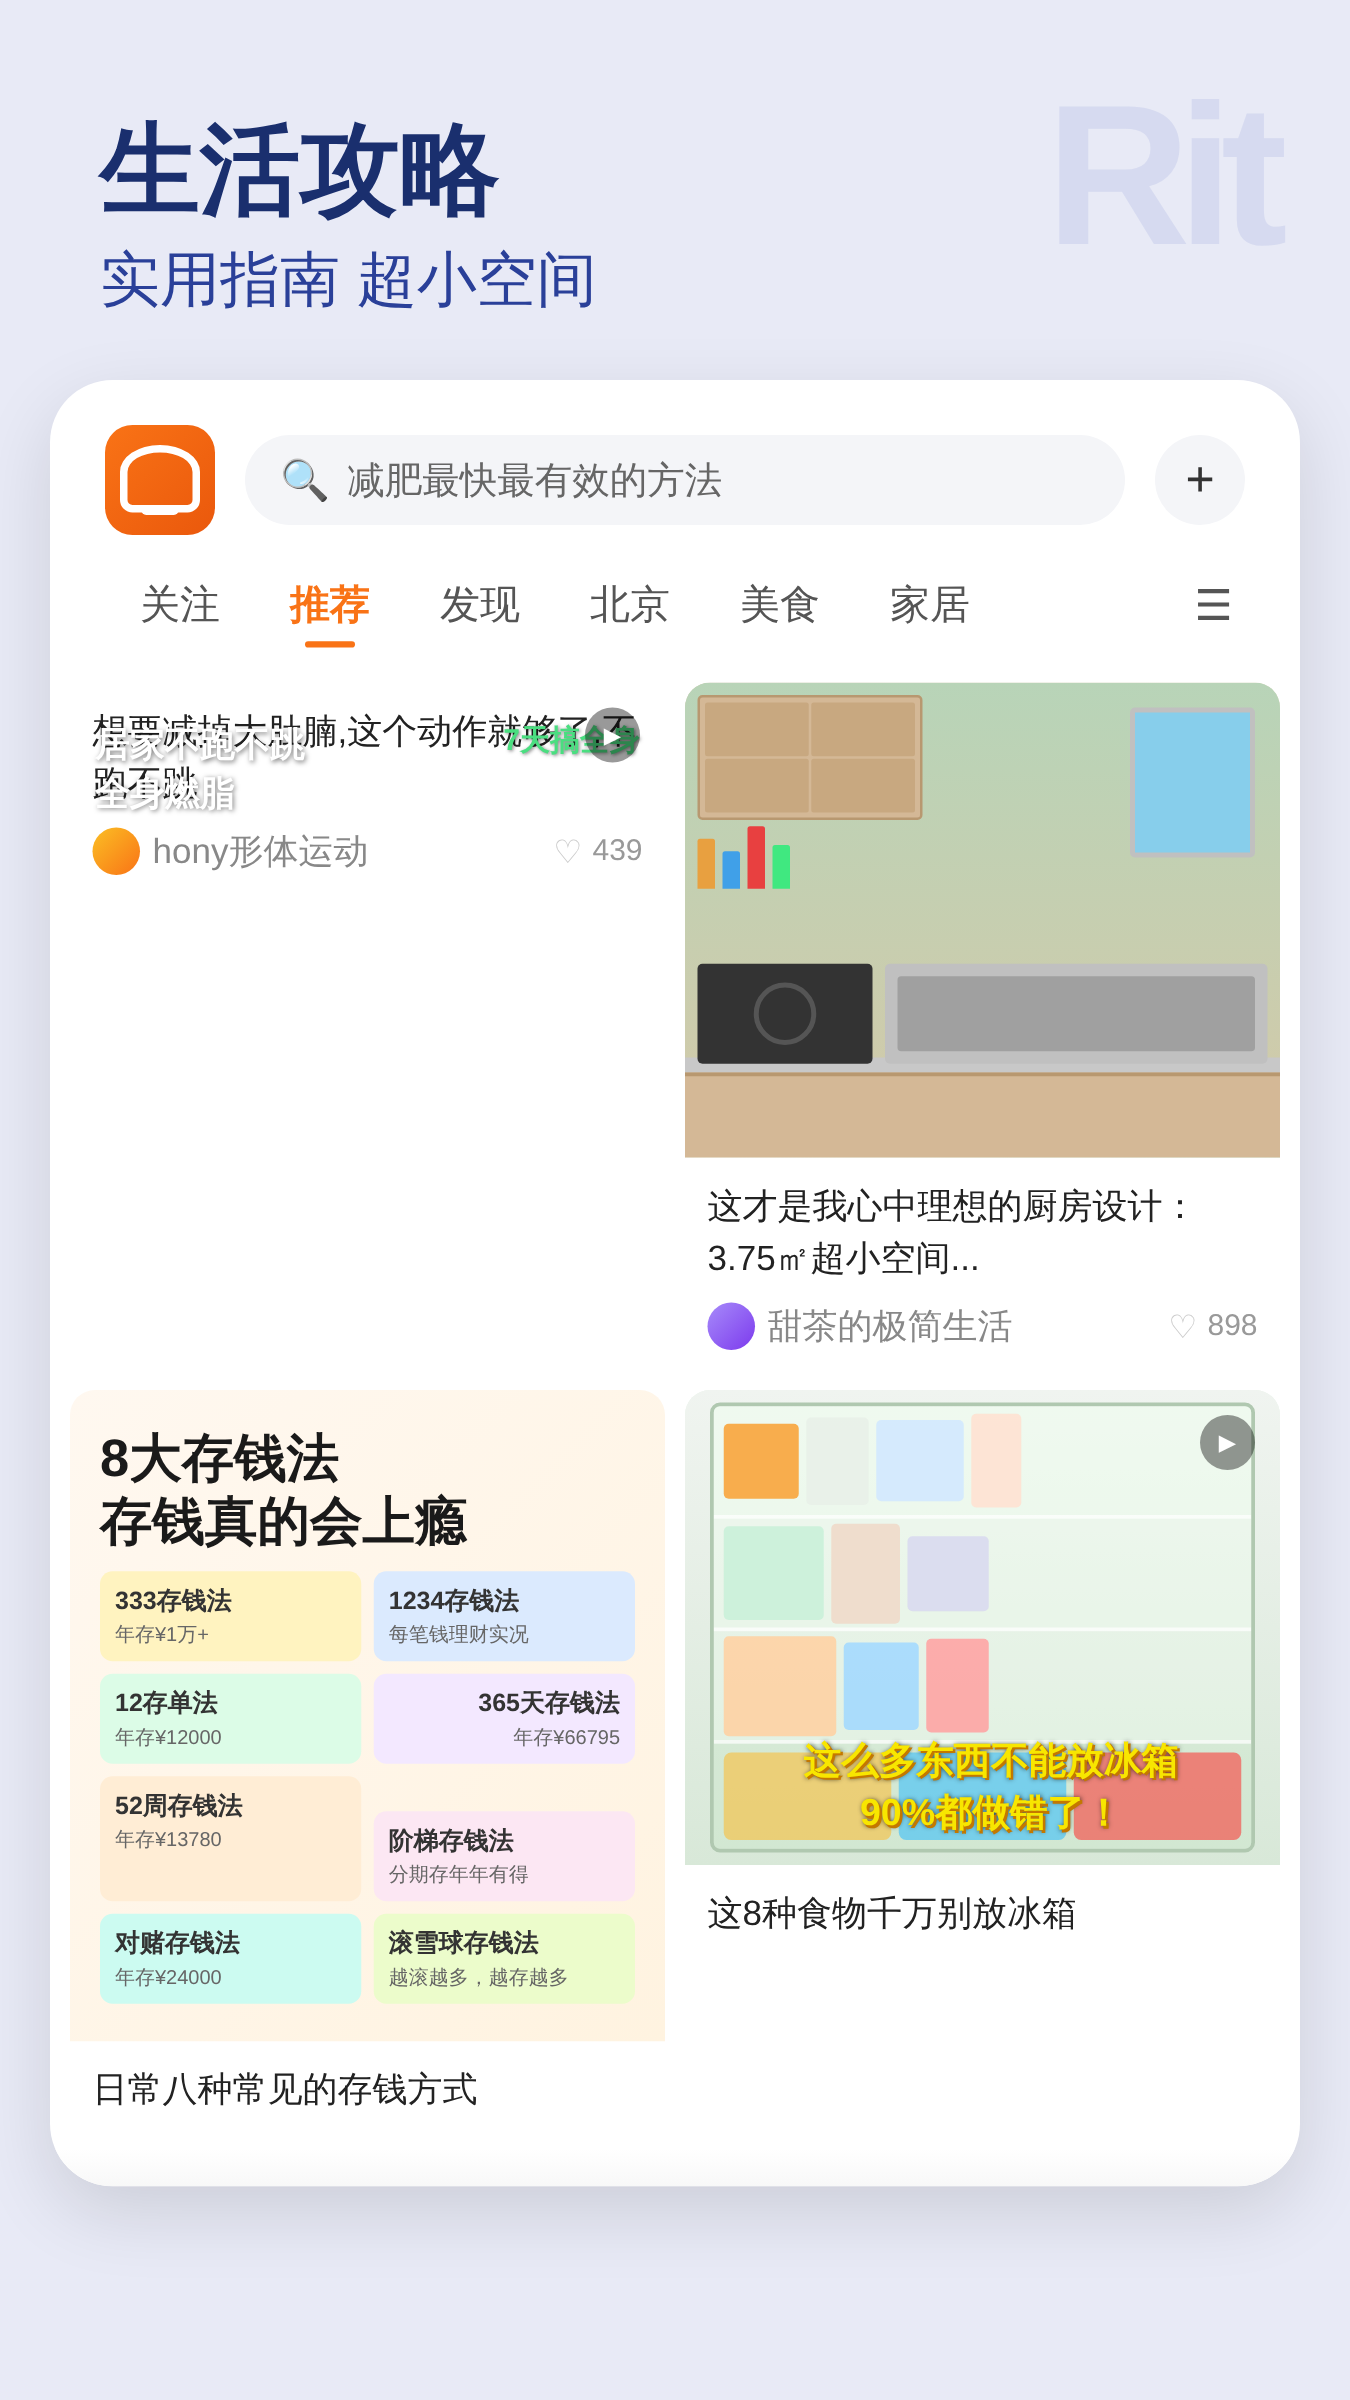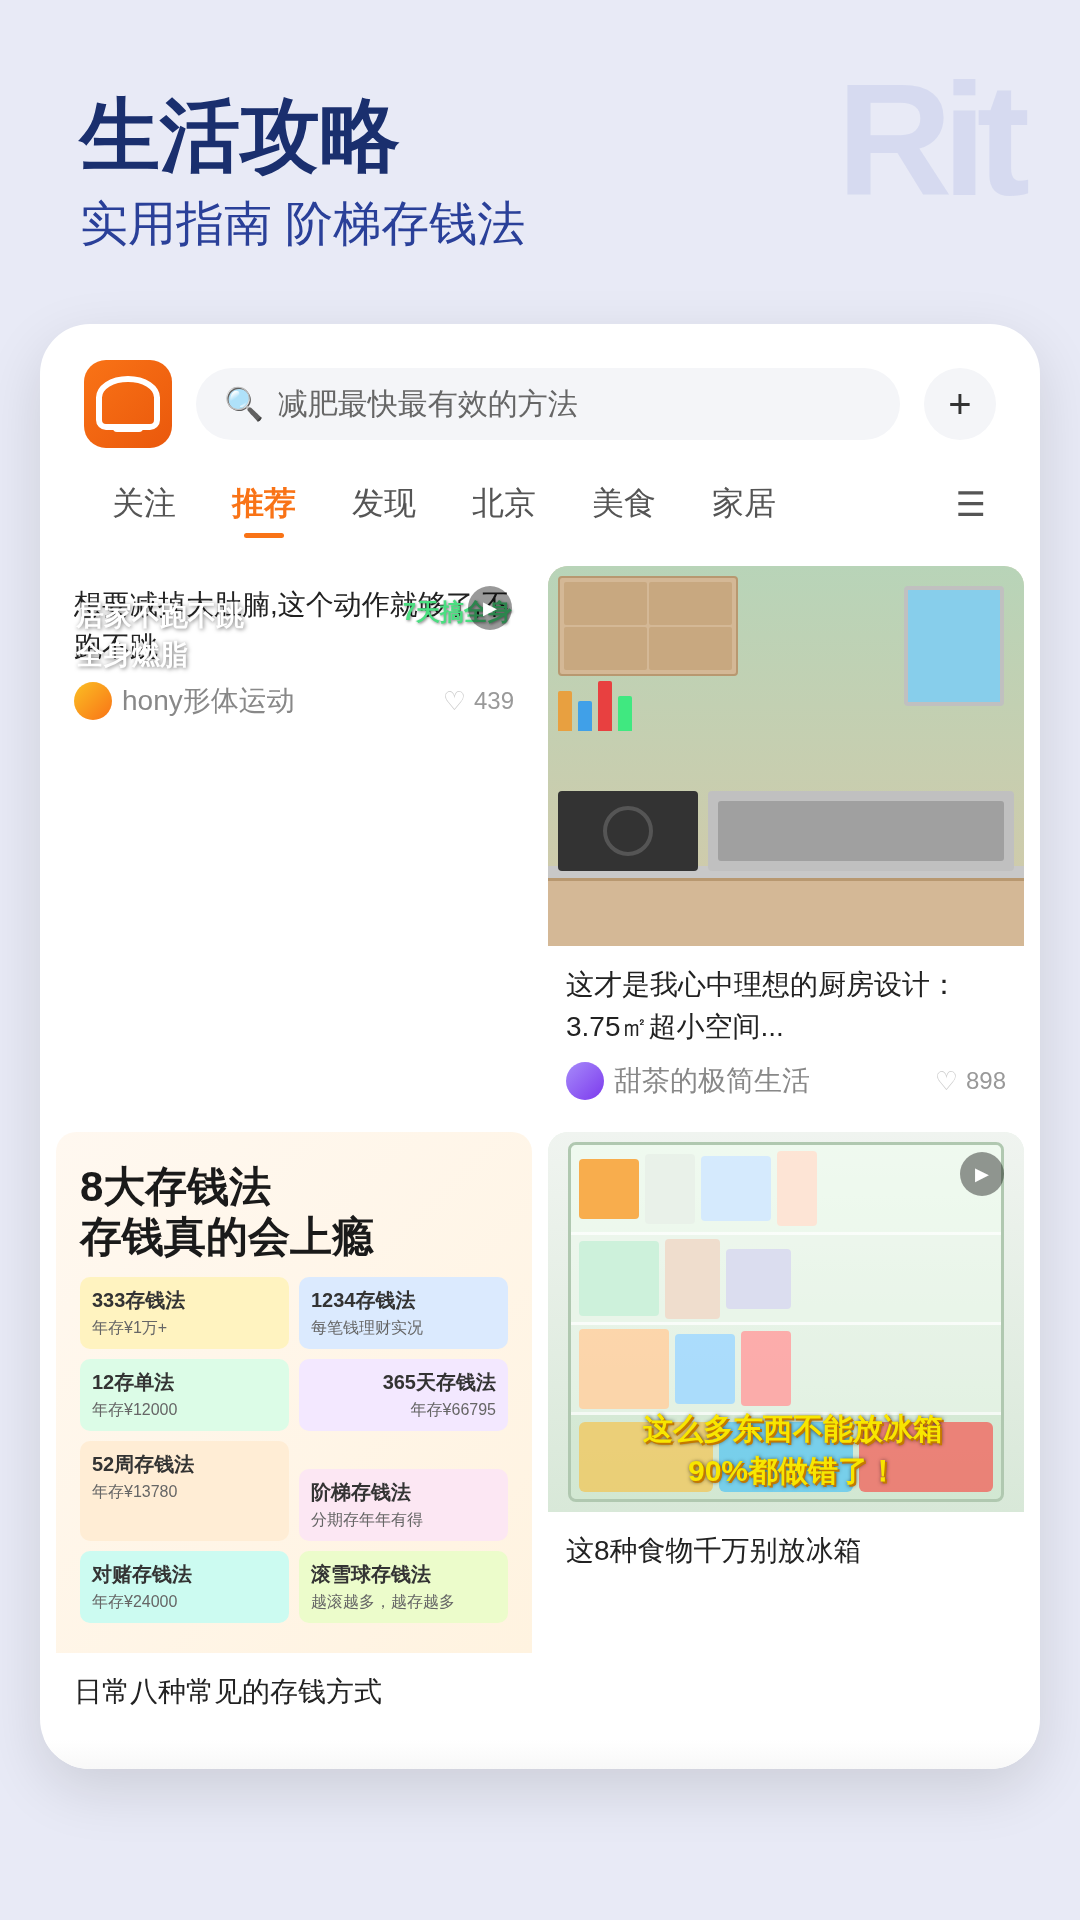--- a/index.html
+++ b/index.html
@@ -8,21 +8,21 @@
       width: 1080px;
       min-height: 1920px;
       background: #e8eaf6;
       font-family: -apple-system, "PingFang SC", "Hiragino Sans GB", "Microsoft YaHei", sans-serif;
       position: relative;
       overflow-x: hidden;
     }
 
     
     .header-area {
-      padding: 90px 80px 68px 80px;
+      padding: 90px 80px 48px 80px;
       position: relative;
     }
 
     .header-title {
       font-size: 80px;
       font-weight: 800;
       color: #1a2f6e;
       line-height: 1.15;
     }
 
@@ -393,21 +393,21 @@
       background: linear-gradient(to bottom, #fff 0%, #f8f8f8 100%);
     }
   </style>
 </head>
 <body>
 
 <div class="watermark">Rit</div>
 
 <div class="header-area">
   <h1 class="header-title">生活攻略</h1>
-  <p class="header-subtitle">实用指南 阶梯存钱法</p>
+  <p class="header-subtitle">实用指南 超小空间</p>
 </div>
 
 <div class="app-card">
 
   <div class="app-topbar">
     <div class="app-logo">
       
     </div>
 
     <div class="search-bar">

